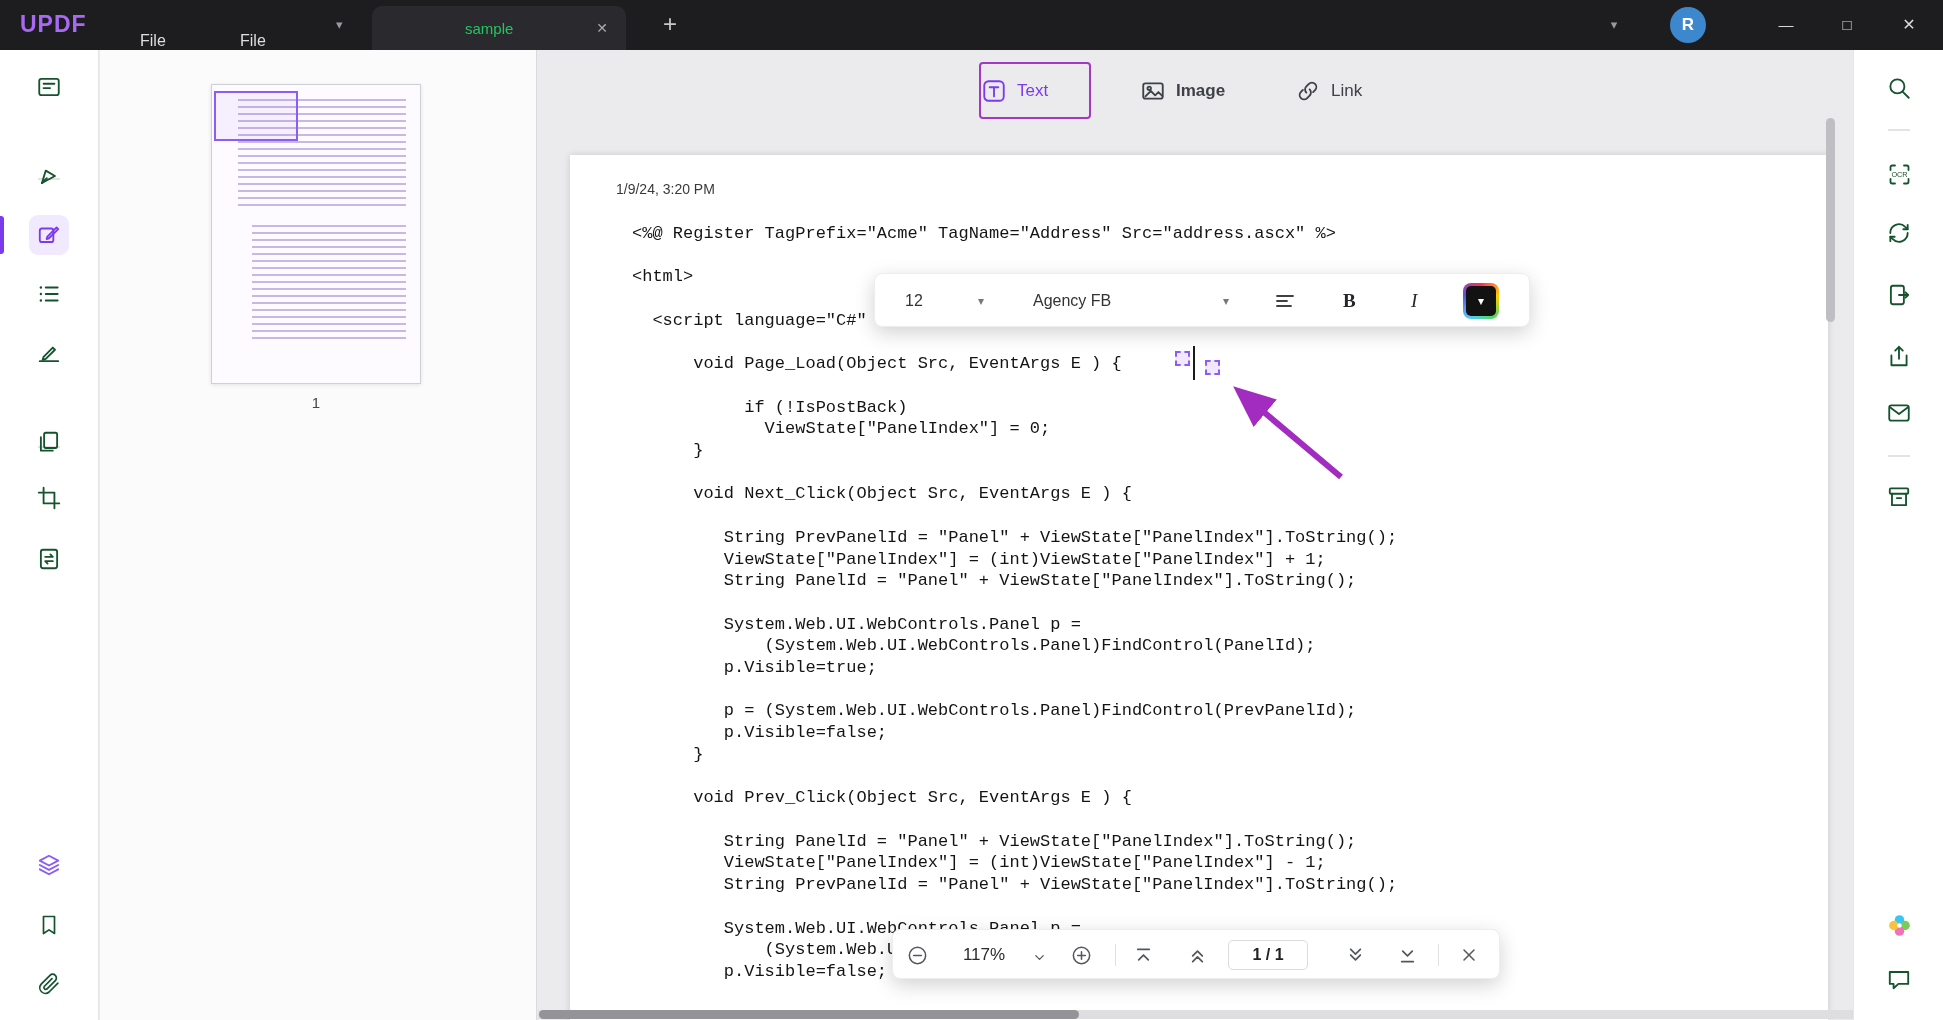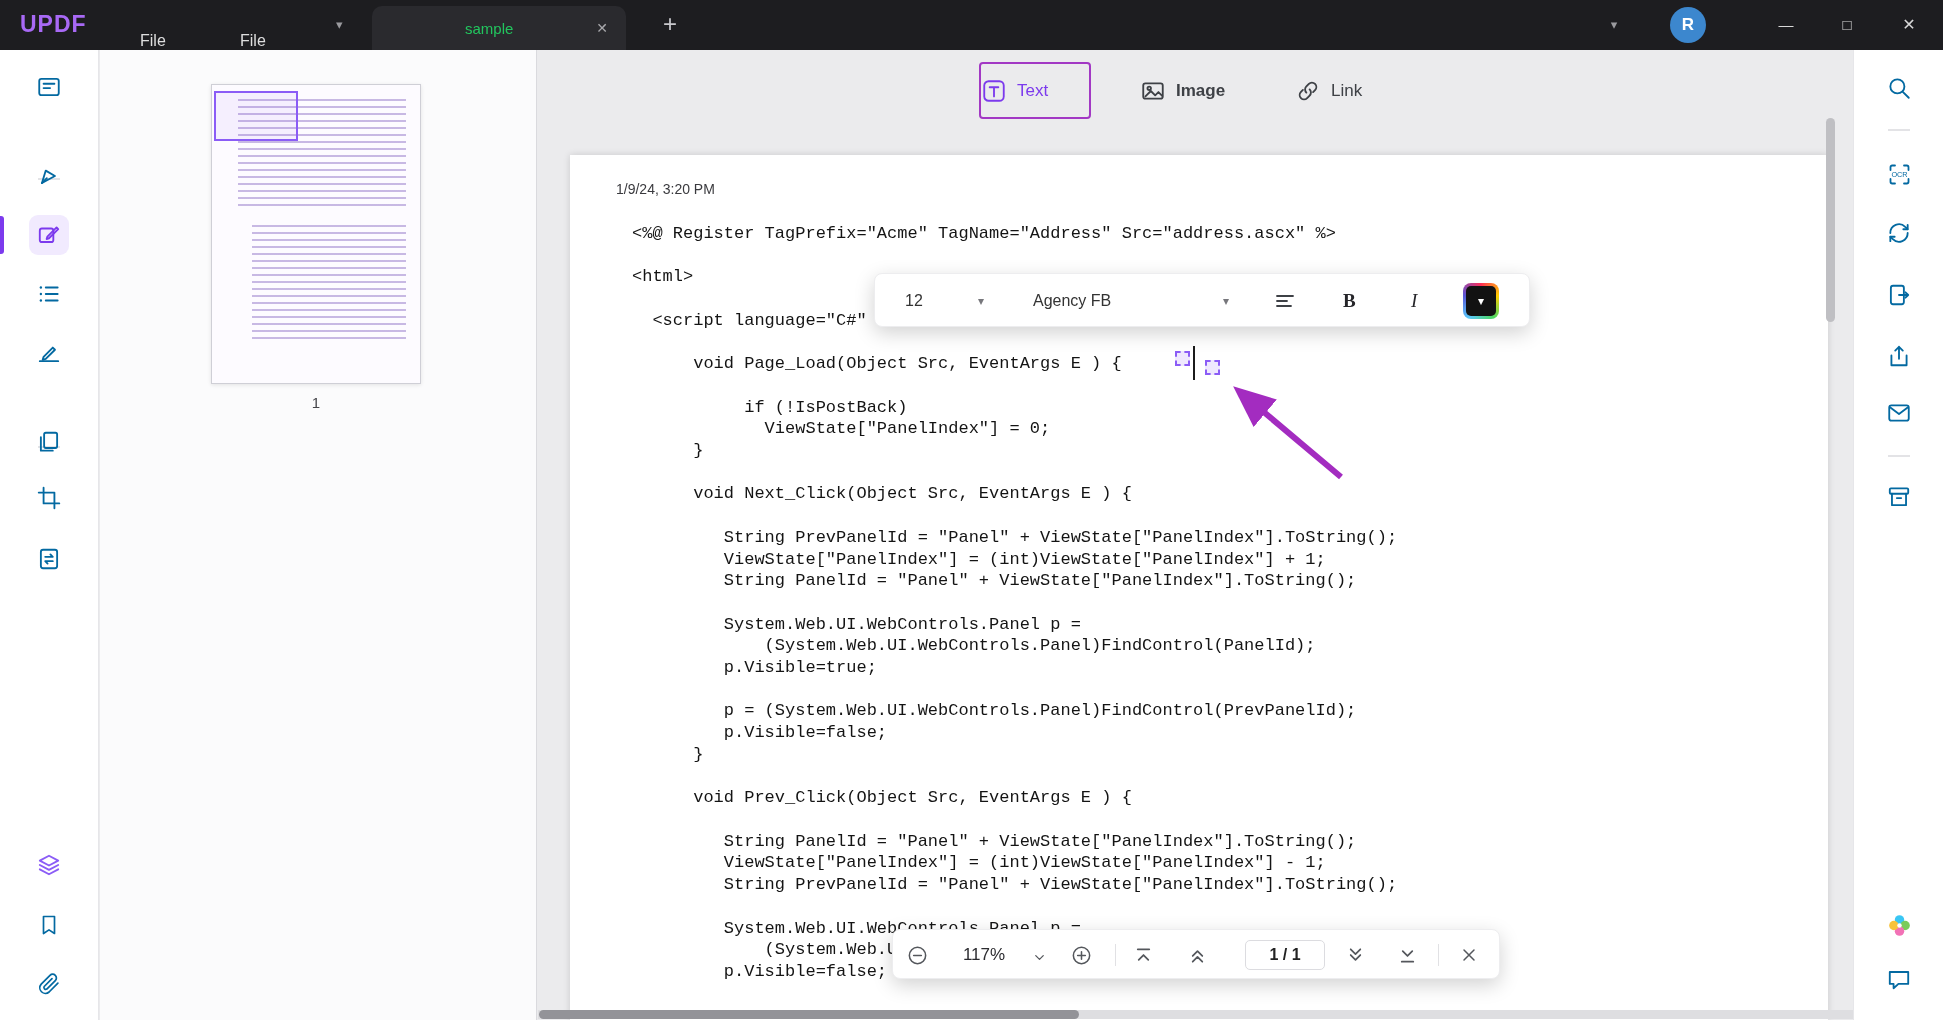--- a/index.html
+++ b/index.html
@@ -20,21 +20,21 @@
   .newtab{position:absolute;left:657px;top:0;height:50px;line-height:47px;font-size:24px;color:#C8C8CC;width:26px;text-align:center;}
   .win-chevron{position:absolute;left:1603px;top:0;height:50px;line-height:50px;font-size:13px;color:#9A9A9E;width:22px;text-align:center;}
   .avatar{position:absolute;left:1670px;top:7px;width:36px;height:36px;border-radius:50%;background:#3C87CE;color:#fff;font-size:17px;font-weight:bold;display:flex;align-items:center;justify-content:center;}
   .winbtn{position:absolute;top:0;height:50px;line-height:50px;width:30px;text-align:center;color:#D8D8D8;font-size:15px;}
   .win-min{left:1771px;}
   .win-max{left:1832px;}
   .win-close{left:1894px;font-size:16px;}
 
   
   .lsb{position:absolute;left:0;top:50px;width:99px;height:970px;background:#FFFFFF;border-right:1px solid #E6E6E9;z-index:20;}
-  .tool{position:absolute;left:29px;width:40px;height:40px;border-radius:9px;display:flex;align-items:center;justify-content:center;color:#0369a1;}
+  .tool{position:absolute;left:29px;width:40px;height:40px;border-radius:9px;display:flex;align-items:center;justify-content:center;color:#14532d;}
   .tool.selected{background:#F1EAFE;color:#7C3AED;}
   .tool.purple{color:#8B5CF6;}
   .lsb-div{position:absolute;left:38px;width:22px;height:2px;background:#E3E3E6;}
   .lsb-indicator{position:absolute;left:0;top:166px;width:4px;height:38px;background:#7C3AED;border-radius:0 3px 3px 0;}
 
   
   .tpanel{position:absolute;left:100px;top:50px;width:437px;height:970px;background:#FBFBFC;border-right:1px solid #DADADE;z-index:10;}
   .thumb{position:absolute;left:111px;top:34px;width:210px;height:300px;background:#FDFBFF;border:1px solid #CFCFD6;box-shadow:0 1px 4px rgba(0,0,0,.10);}
   .thumb-stripes{position:absolute;left:26px;right:14px;background:repeating-linear-gradient(to bottom,rgba(156,130,205,.55) 0 2px,transparent 2px 7px);}
   .ts1{top:14px;height:112px;}
@@ -69,21 +69,21 @@
   .caret{position:absolute;left:1193px;top:346px;width:2px;height:34px;background:#1B1B1B;z-index:14;}
 
   
   .arrow{position:absolute;left:1210px;top:370px;z-index:13;}
 
   
   .pager{position:absolute;left:892px;top:929px;width:608px;height:50px;background:#FFFFFF;border:1px solid #EDEDEF;border-radius:8px;box-shadow:0 6px 20px rgba(0,0,0,.18);z-index:15;}
   .pbtn{position:absolute;top:13px;width:24px;height:24px;display:flex;align-items:center;justify-content:center;color:#54575C;}
   .pager-zoom{position:absolute;left:55px;top:0;width:72px;text-align:center;font-size:17px;color:#2C2C30;line-height:50px;}
   .pager-sep{position:absolute;top:14px;width:1px;height:22px;background:#E1E1E4;}
-  .pagebox{position:absolute;left:352px;top:10px;width:80px;height:30px;border:1px solid #DCDCE0;border-radius:5px;font-size:16px;font-weight:bold;color:#222;display:flex;align-items:center;justify-content:center;}
+  .pagebox{position:absolute;left:335px;top:10px;width:80px;height:30px;border:1px solid #DCDCE0;border-radius:5px;font-size:16px;font-weight:bold;color:#222;display:flex;align-items:center;justify-content:center;}
 
   
   .vscroll{position:absolute;left:1826px;top:118px;width:9px;height:204px;background:#BFBFC3;border-radius:5px;z-index:8;}
   .hscroll-track{position:absolute;left:538px;top:1010px;width:1315px;height:9px;background:#DEDEE1;z-index:8;}
   .hscroll{position:absolute;left:539px;top:1010px;width:540px;height:9px;background:#939398;border-radius:5px;z-index:9;}
 
   
   .rsb{position:absolute;left:1853px;top:50px;width:90px;height:970px;background:#FFFFFF;border-left:1px solid #E6E6E9;z-index:20;}
   .rsb .tool{left:25px;}
   .rsb-div{position:absolute;left:34px;width:22px;height:2px;background:#E3E3E6;}

